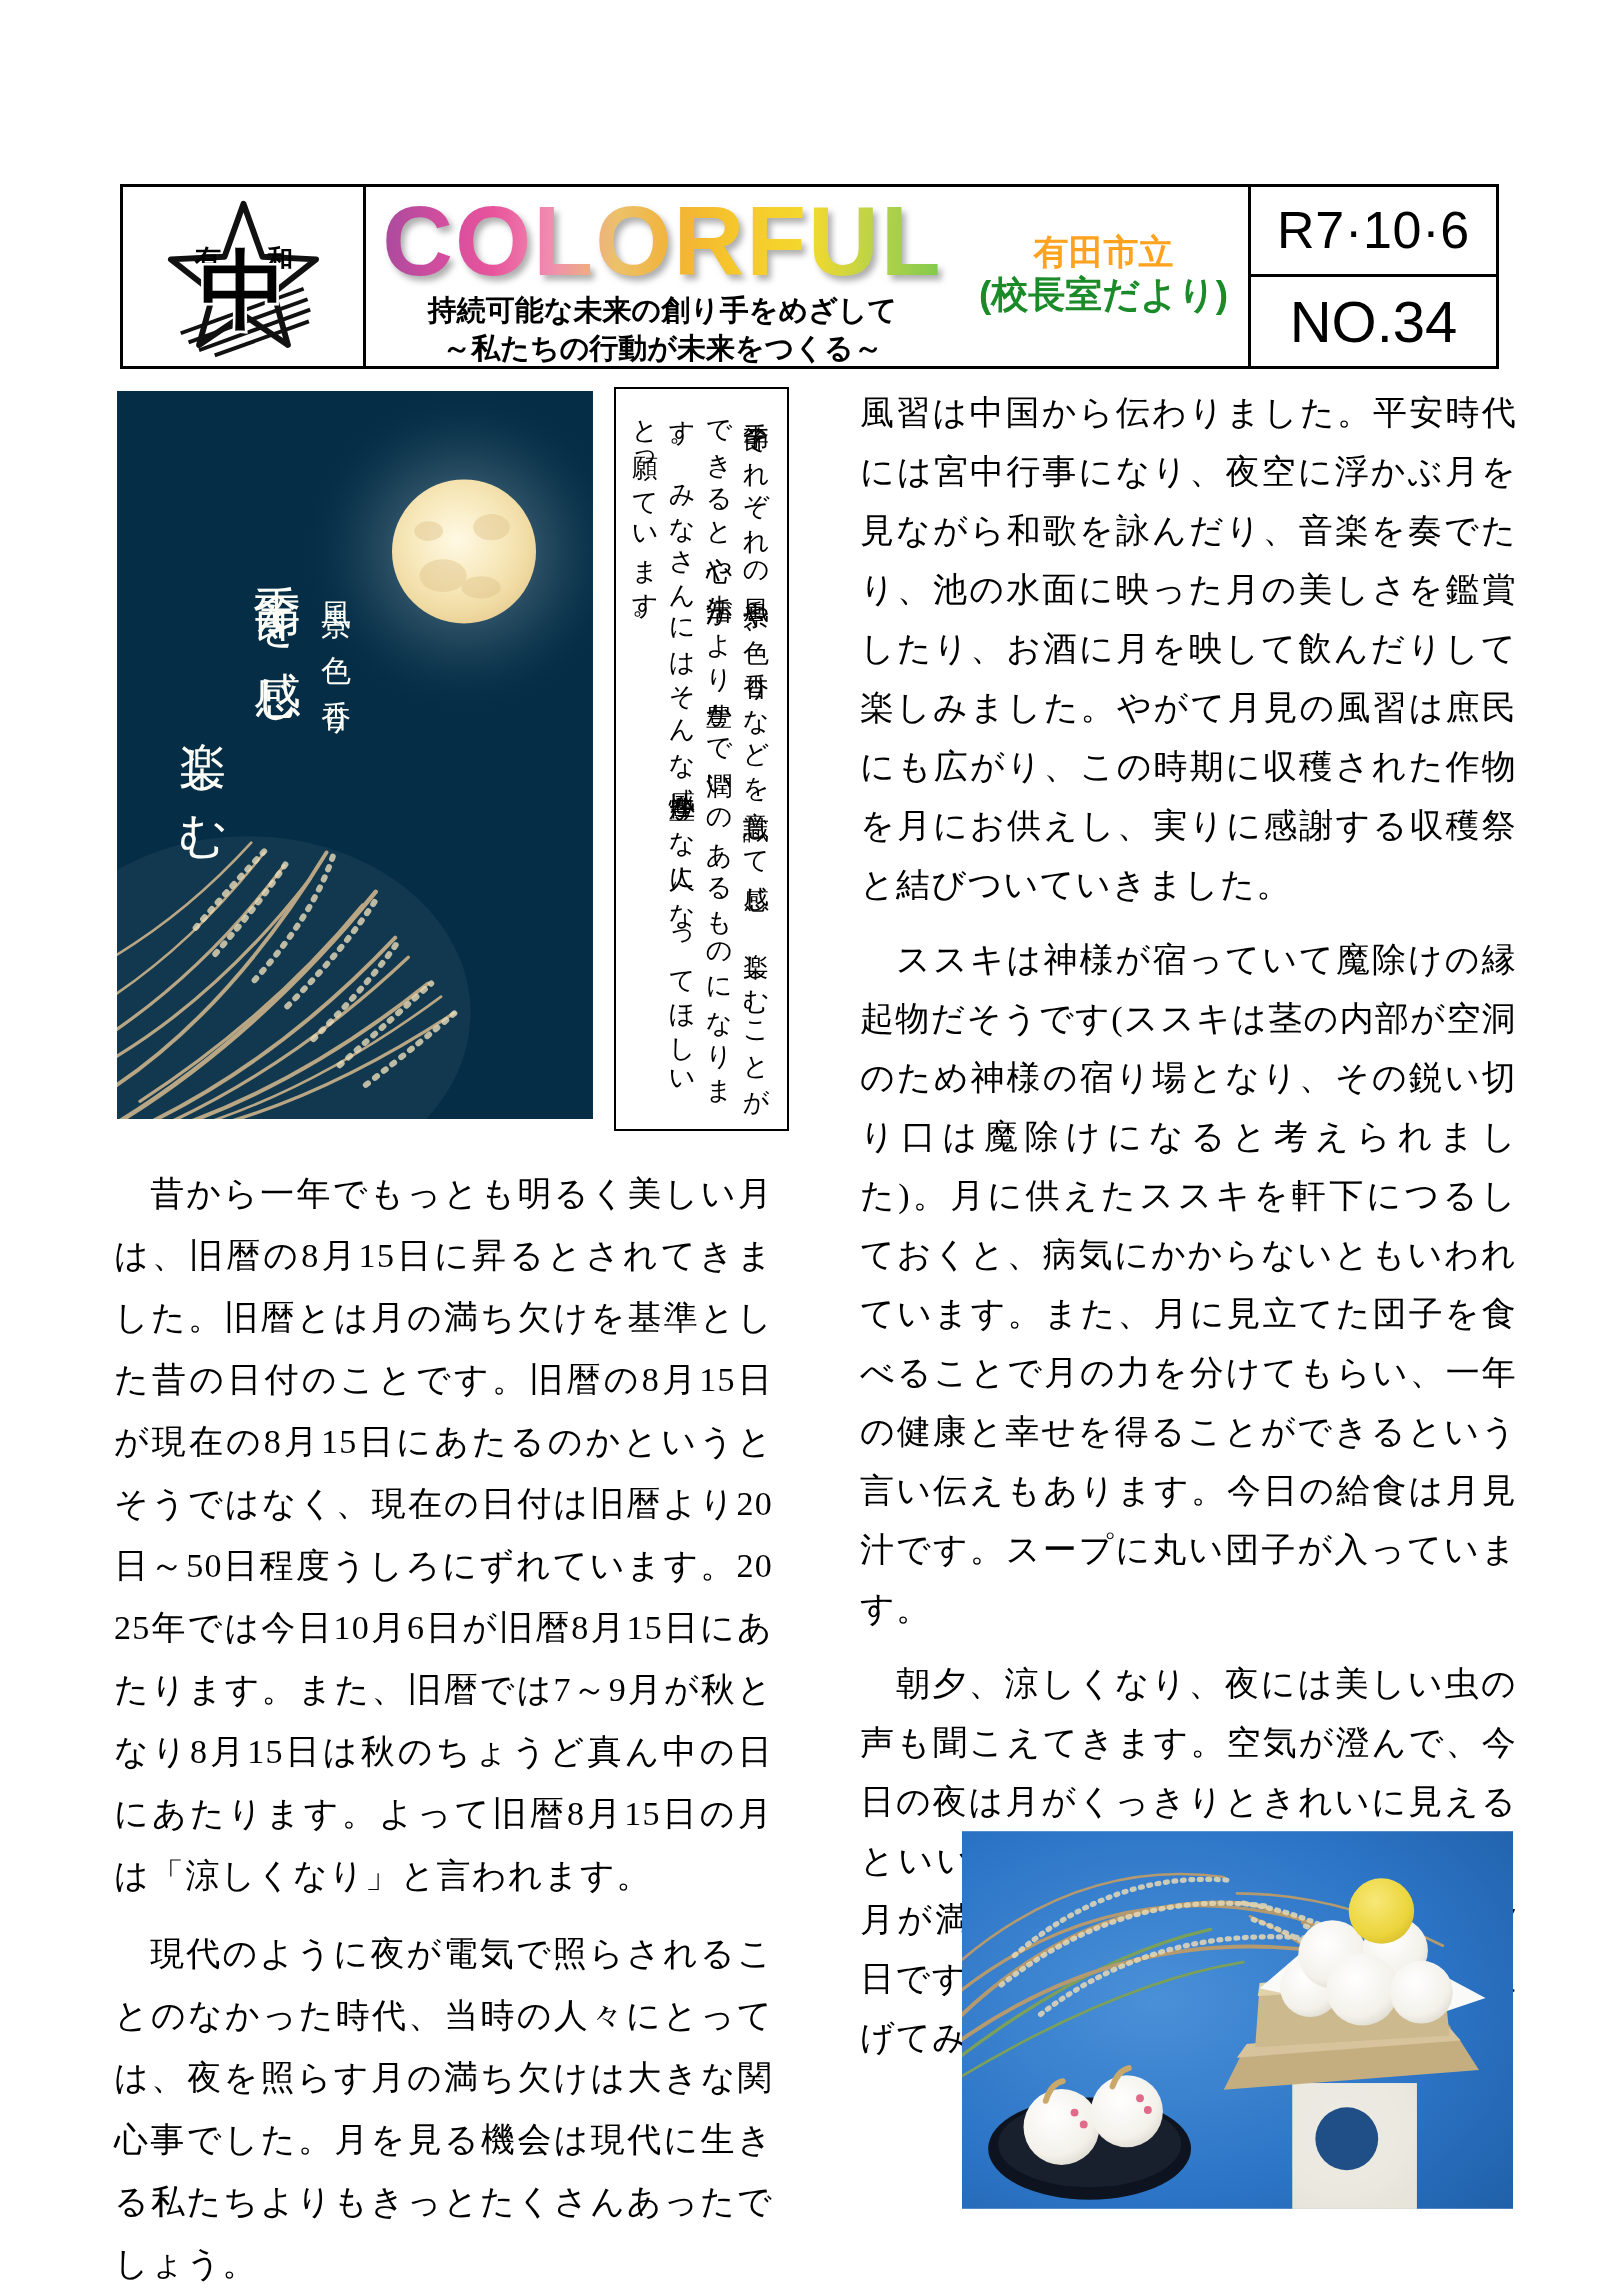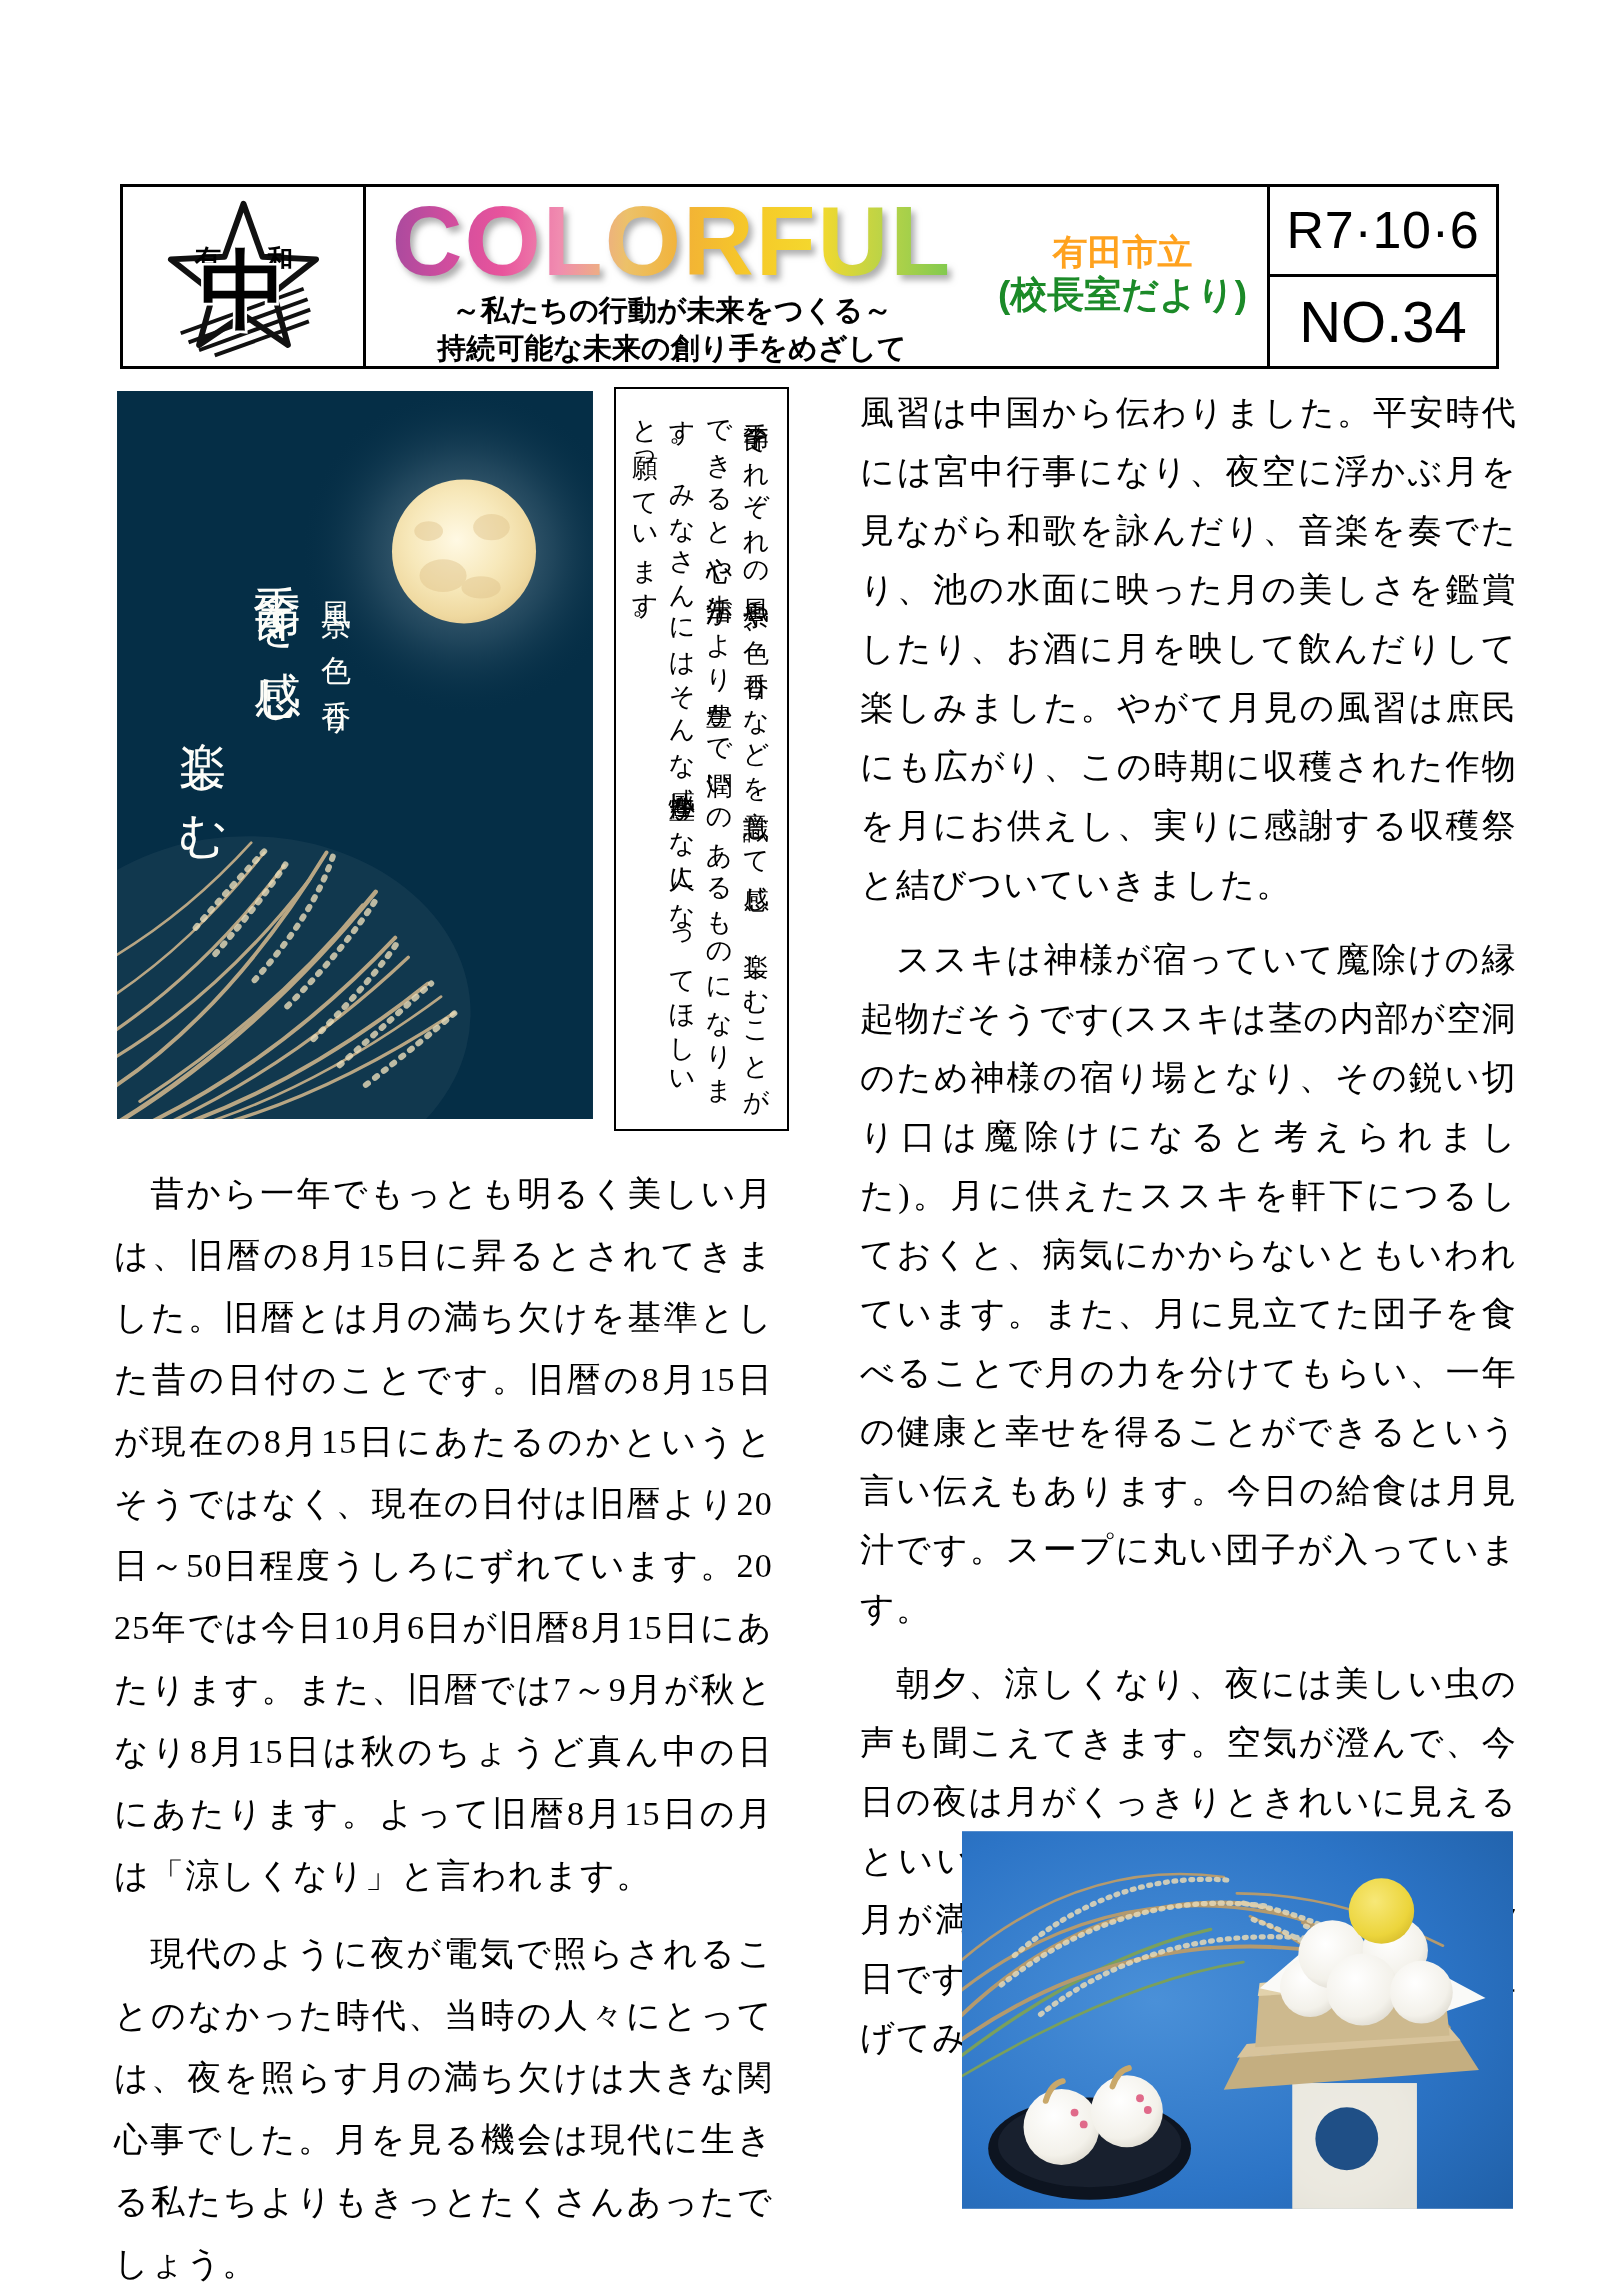--- a/index.html
+++ b/index.html
@@ -19,21 +19,21 @@
                     #ecc169 42%,#f2b236 52%,#f6c929 64%,#f4d92e 76%,#b8d348 88%,#7ec94f 100%);
          -webkit-background-clip:text;background-clip:text;color:transparent;
          filter:drop-shadow(4.6px 5.9px 3.3px rgba(110,110,110,.55));}
   .subtitle{font-family:"Liberation Sans","DejaVu Sans",sans-serif;
             font-size:29px;font-weight:700;line-height:1.28;white-space:nowrap;}
   .h-school{width:289px;display:flex;flex-direction:column;align-items:center;justify-content:center;
             font-family:"Liberation Sans","DejaVu Sans",sans-serif;font-weight:800;padding-bottom:3.9px;text-align:center;}
   .school-city{font-size:35px;line-height:1.2;}
   .school-name{font-size:54px;line-height:1.1;white-space:nowrap;}
   .school-note{font-size:37px;line-height:1.2;white-space:nowrap;}
-  .h-issue{width:229px;border-left:3.9px solid #000;box-sizing:border-box;display:flex;flex-direction:column;
+  .h-issue{width:248px;border-left:3.9px solid #000;box-sizing:border-box;display:flex;flex-direction:column;
            font-family:"Liberation Sans","DejaVu Sans",sans-serif;}
   .issue-date{height:50%;border-bottom:3.9px solid #000;box-sizing:border-box;
               display:flex;align-items:center;justify-content:center;font-size:52px;letter-spacing:0.7px;}
   .issue-no{flex:1;display:flex;align-items:center;justify-content:center;font-size:58px;}
 
   
   .moon-card{position:absolute;left:117px;top:391px;width:476px;height:728px;}
   .moon-card svg{position:absolute;left:0;top:0;}
   .v-text{writing-mode:vertical-rl;text-orientation:upright;}
   .cap{position:absolute;color:#fdfdf8;font-family:"Liberation Serif","DejaVu Serif",serif;}
@@ -74,22 +74,22 @@
         </g>
         <text x="116" y="116" font-size="40" font-weight="bold" text-anchor="middle" font-family="Liberation Serif, DejaVu Serif, serif">有</text>
         <text x="226" y="116" font-size="40" font-weight="bold" text-anchor="middle" font-family="Liberation Serif, DejaVu Serif, serif">和</text>
         <text x="170" y="196" font-size="132" font-weight="900" text-anchor="middle" font-family="Liberation Serif, DejaVu Serif, serif" fill="#000" stroke="#fff" stroke-width="8" paint-order="stroke">中</text>
       </svg>
     </div>
 
     <div class="h-mid">
       <div class="h-mid-main">
         <div class="title">COLORFUL</div>
+        <div class="subtitle">持続可能な未来の創り手をめざして</div>
         <div class="subtitle">～私たちの行動が未来をつくる～</div>
-        <div class="subtitle">持続可能な未来の創り手をめざして</div>
       </div>
       <div class="h-school">
         <div class="school-city" style="color:#FFA21E">有田市立</div>
         <div class="school-note" style="color:#1B8A28">(校長室だより)</div>
       </div>
     </div>
 
     <div class="h-issue">
       <div class="issue-date">R7·10·6</div>
       <div class="issue-no">NO.34</div>

